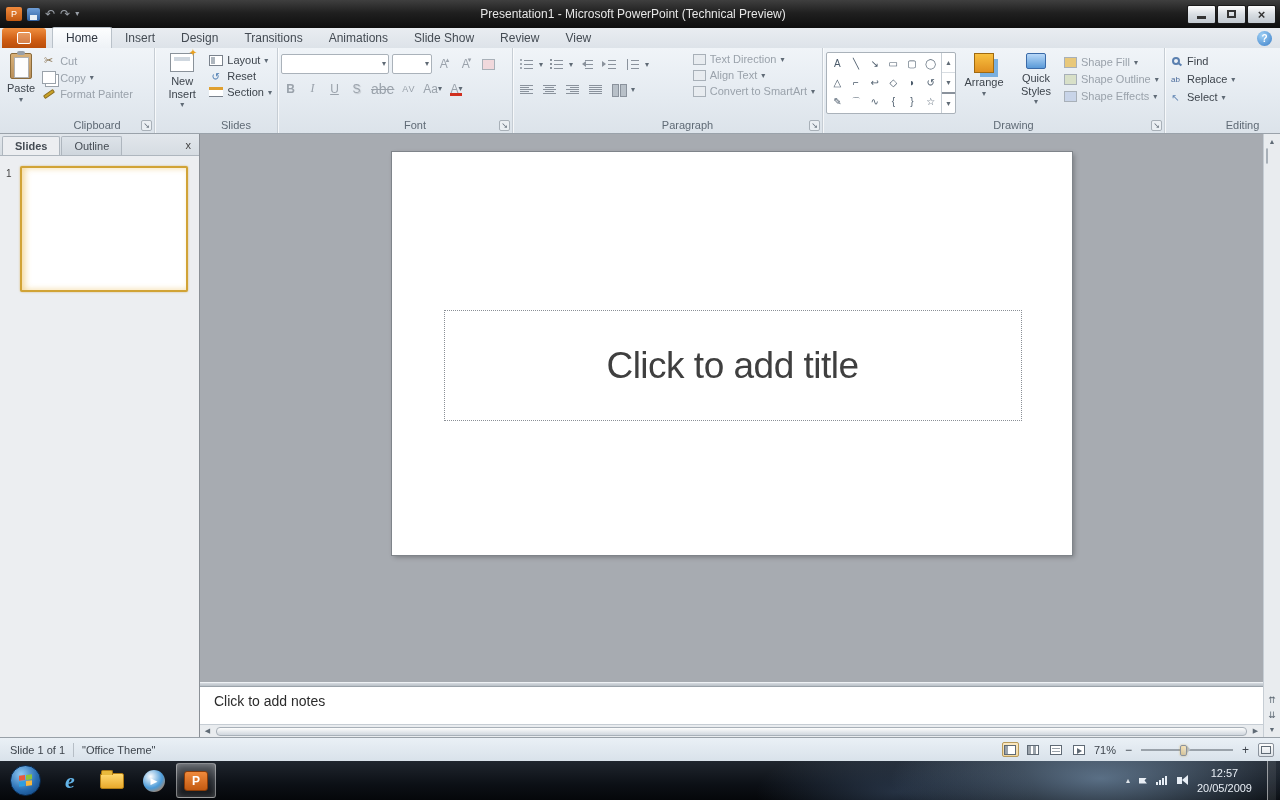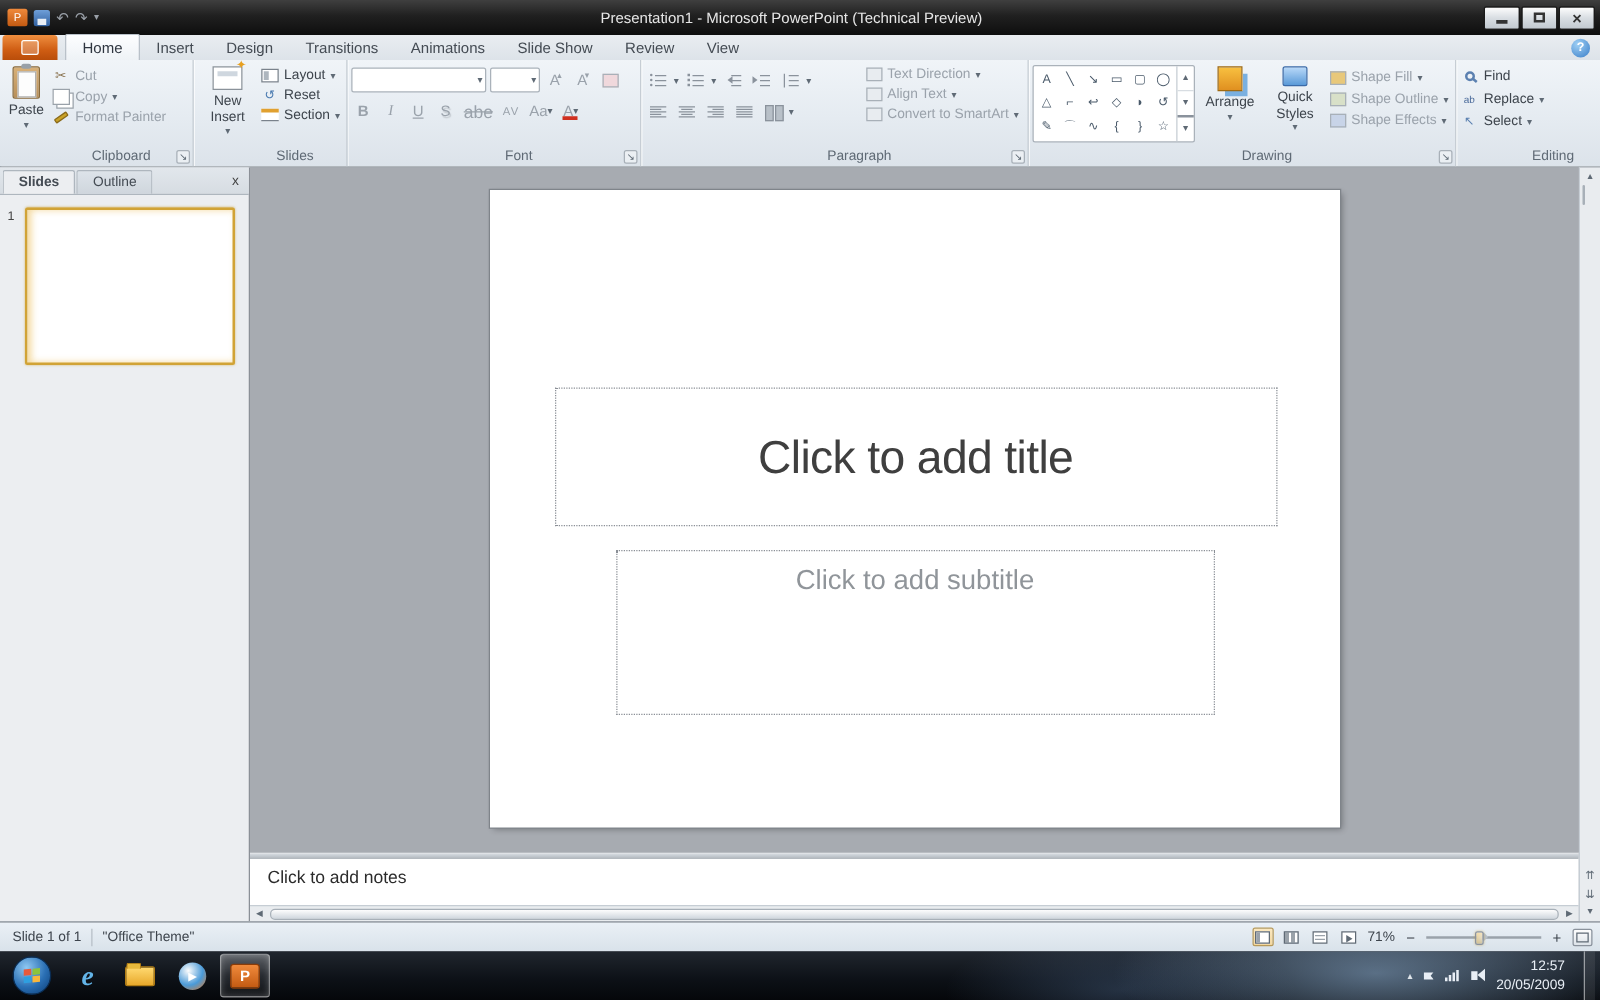--- a/index.html
+++ b/index.html
@@ -135,21 +135,21 @@
     background:linear-gradient(#dde3e9,#cfd6dd); border-radius:2px 2px 0 0; margin-right:1px; }
   .ptab.active { background:#eceef1; font-weight:bold; }
   .panel-close { margin-left:auto; margin-right:8px; margin-bottom:4px; font-size:11px; color:#444; }
   .thumb-row { display:flex; padding:10px 4px 0 6px; }
   .thumb-num { width:14px; font-size:10px; color:#444; padding-top:2px; }
   .thumb { width:168px; height:126px; background:#fff; border:2px solid #d1a336; border-radius:2px;
     box-shadow:inset 3px 0 6px rgba(230,170,40,.45), 0 0 2px rgba(200,150,30,.6); }
 
   .maincol { flex:1; display:flex; flex-direction:column; }
   .canvas { flex:1; position:relative; background:#a7abb1; overflow:hidden; }
-  .slide { position:absolute; left:50%; transform:translateX(-50%); top:18px; width:680px; height:510px;
+  .slide { position:absolute; left:50%; transform:translateX(-50%); top:18px; width:680px; height:403px;
     background:#fff; box-shadow:0 0 0 1px #7f848a, 2px 2px 5px rgba(0,0,0,.3); }
   .ph { position:absolute; border:1px dotted #8a8f96; }
   .ph-title { left:52px; top:158px; width:578px; height:111px; display:flex; align-items:center; justify-content:center;
     font-size:37px; color:#3f3f3f; letter-spacing:-0.5px; }
   .ph-sub { left:101px; top:288px; width:479px; height:132px; text-align:center; padding-top:10px;
     font-size:22px; color:#90959a; }
   .splitter { height:4px; background:linear-gradient(#d6dbe0,#b8bfc6); border-top:1px solid #eef1f4; }
   .notes { height:38px; background:#fff; border-top:1px solid #9aa2aa; padding:6px 5px 0 14px; font-size:14px; color:#2b2b2b; }
   .hscroll { height:13px; background:#e9ecef; border-top:1px solid #c6cdd4; display:flex; align-items:center; }
   .hs-btn { width:15px; text-align:center; font-size:7px; color:#5f6a75; }
@@ -209,21 +209,21 @@
     color:#fff; font-weight:bold; font-size:12px; display:flex; align-items:center; justify-content:center; }
   .tray { margin-left:auto; display:flex; align-items:center; gap:9px; padding-right:4px; color:#e8eef5; }
   .tray-arrow { font-size:8px; color:#dfe5ea; }
   .tray-ico { display:inline-flex; align-items:flex-end; }
   .netbars span { width:2px; background:#e8eef5; margin-right:1px; display:inline-block; }
   .netbars span:nth-child(1){height:3px;} .netbars span:nth-child(2){height:5px;}
   .netbars span:nth-child(3){height:7px;} .netbars span:nth-child(4){height:9px;}
   .spk { width:5px; height:7px; background:#e8eef5; position:relative; }
   .spk::before { content:""; position:absolute; left:4px; top:-2px; border:5px solid transparent; border-right:6px solid #e8eef5; margin-left:-4px; }
   .flag-ico { width:8px; height:6px; background:#e8eef5; clip-path:polygon(0 0,100% 0,70% 50%,100% 100%,0 100%); position:relative; }
-  .clock { text-align:right; font-size:11px; line-height:1.35; padding:0 6px; }
+  .clock { text-align:center; font-size:11px; line-height:1.35; padding:0 6px; }
   .showdesk { width:9px; height:39px; border-left:1px solid rgba(255,255,255,.5); background:rgba(255,255,255,.08); }
 </style>
 </head>
 <body>
 
 <div class="screen">
 
   <div class="titlebar">
     <div class="qat">
       <span class="app-mini">P</span>
@@ -530,21 +530,20 @@
       <div class="thumb-row">
         <span class="thumb-num">1</span>
         <div class="thumb"></div>
       </div>
     </div>
 
     <div class="maincol">
       <div class="canvas">
         <div class="slide">
           <div class="ph ph-title">Click to add title</div>
-          <div class="ph ph-sub">Click to add subtitle</div>
         </div>
       </div>
       <div class="splitter"></div>
       <div class="notes">Click to add notes</div>
       <div class="hscroll">
         <span class="hs-btn">◀</span>
         <span class="hs-thumb"></span>
         <span class="hs-btn">▶</span>
       </div>
     </div>

